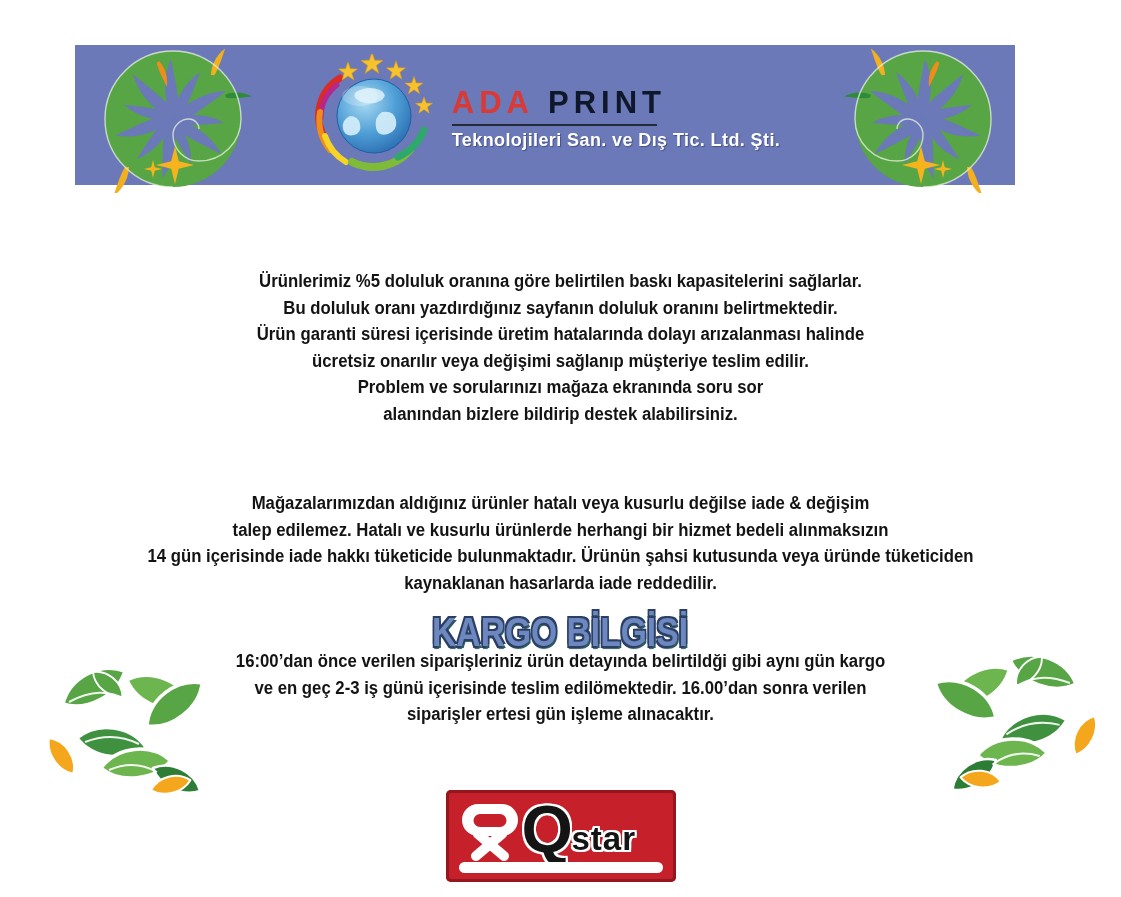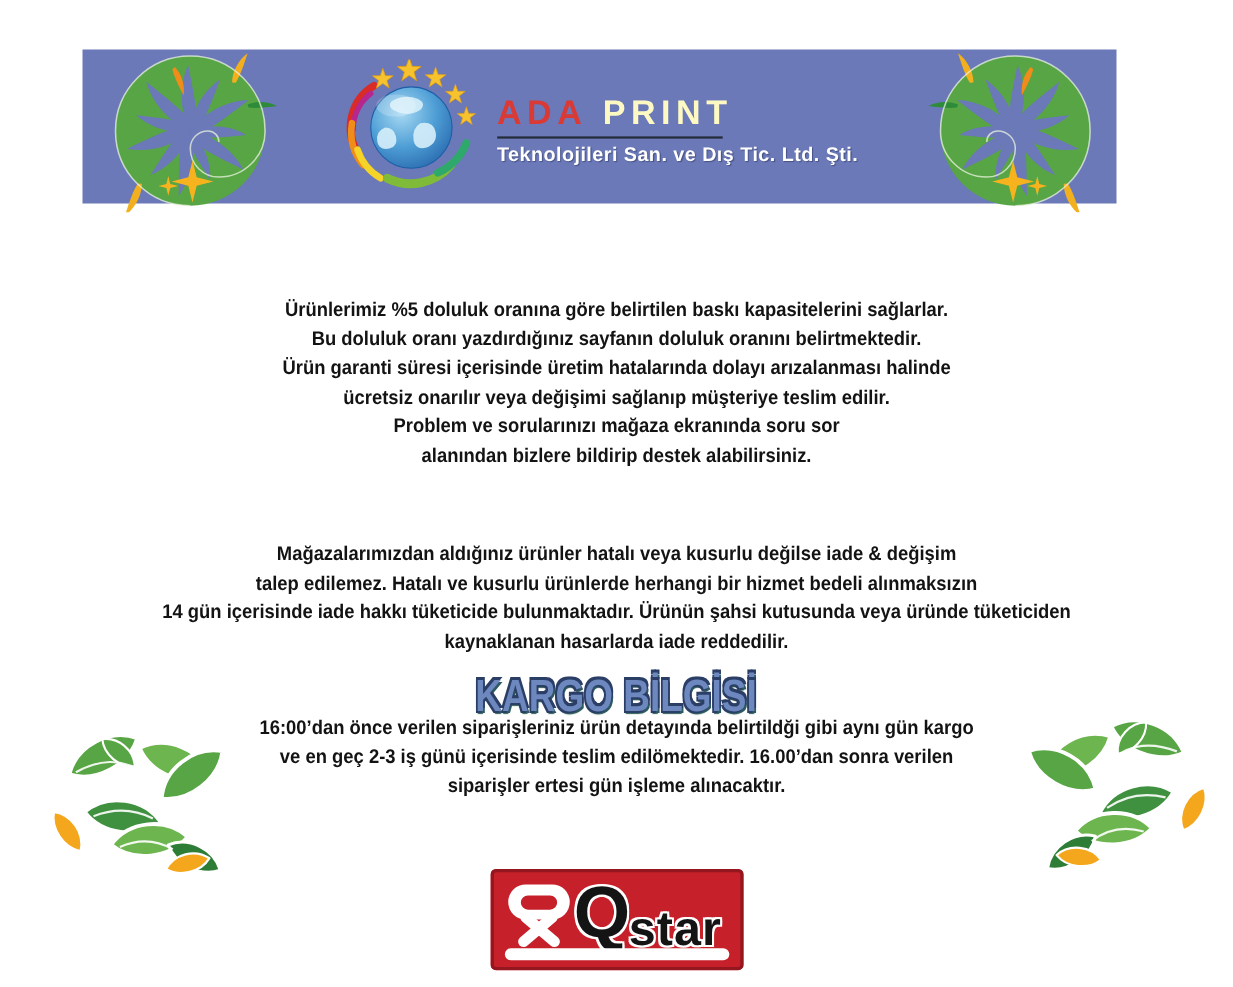--- a/index.html
+++ b/index.html
@@ -19,21 +19,21 @@
     position:absolute;left:0;right:0;top:0;height:100%;
     display:flex;align-items:center;justify-content:center;gap:10px;
   }
   .globe-wrap{width:132px;height:122px;flex:0 0 auto;}
   .logo-text{display:flex;flex-direction:column;align-items:flex-start;margin-top:8px;}
   .brand-line{
     font-size:31px;font-weight:bold;letter-spacing:5px;line-height:32px;
     display:flex;gap:14px;
   }
   .brand-ada{color:#d93a35;}
-  .brand-print{color:#fef9c3;}
+  .brand-print{color:#0f172a;}
   .logo-divider{width:205px;height:0;border-top:2.5px solid #232a38;margin:5px 0 4px 0;}
   .logo-subtitle{
     color:#ffffff;font-weight:bold;font-size:18px;letter-spacing:0.4px;
     text-shadow:1px 1px 1px rgba(40,50,90,.55);
   }
   
   .section{position:absolute;left:0;width:100%;text-align:center;}
   .heading{
     display:inline-block;
     font-weight:bold;font-size:41px;line-height:44px;letter-spacing:0;
@@ -66,21 +66,21 @@
   }
   .q-mono{position:absolute;left:10px;top:8px;}
   .q-letter{
     position:absolute;left:76px;top:-7px;
     font-size:66px;font-weight:bold;color:#141414;line-height:92px;
     text-shadow:-2px -2px 0 #fff,2px -2px 0 #fff,-2px 2px 0 #fff,2px 2px 0 #fff,
                  0 -2px 0 #fff,0 2px 0 #fff,-2px 0 0 #fff,2px 0 0 #fff;
   }
   .star-word{
     position:absolute;left:126px;top:30px;
-    font-size:44px;font-weight:bold;color:#141414;letter-spacing:1px;
+    font-size:33px;font-weight:bold;color:#141414;letter-spacing:1px;
     text-shadow:-2px -2px 0 #fff,2px -2px 0 #fff,-2px 2px 0 #fff,2px 2px 0 #fff,
                  0 -2px 0 #fff,0 2px 0 #fff,-2px 0 0 #fff,2px 0 0 #fff;
   }
   .q-bar{
     position:absolute;left:13px;right:13px;bottom:9px;height:11px;
     background:#ffffff;border-radius:6px;
   }
   .hidden-defs{position:absolute;width:0;height:0;overflow:hidden;}
 </style>
 </head>

